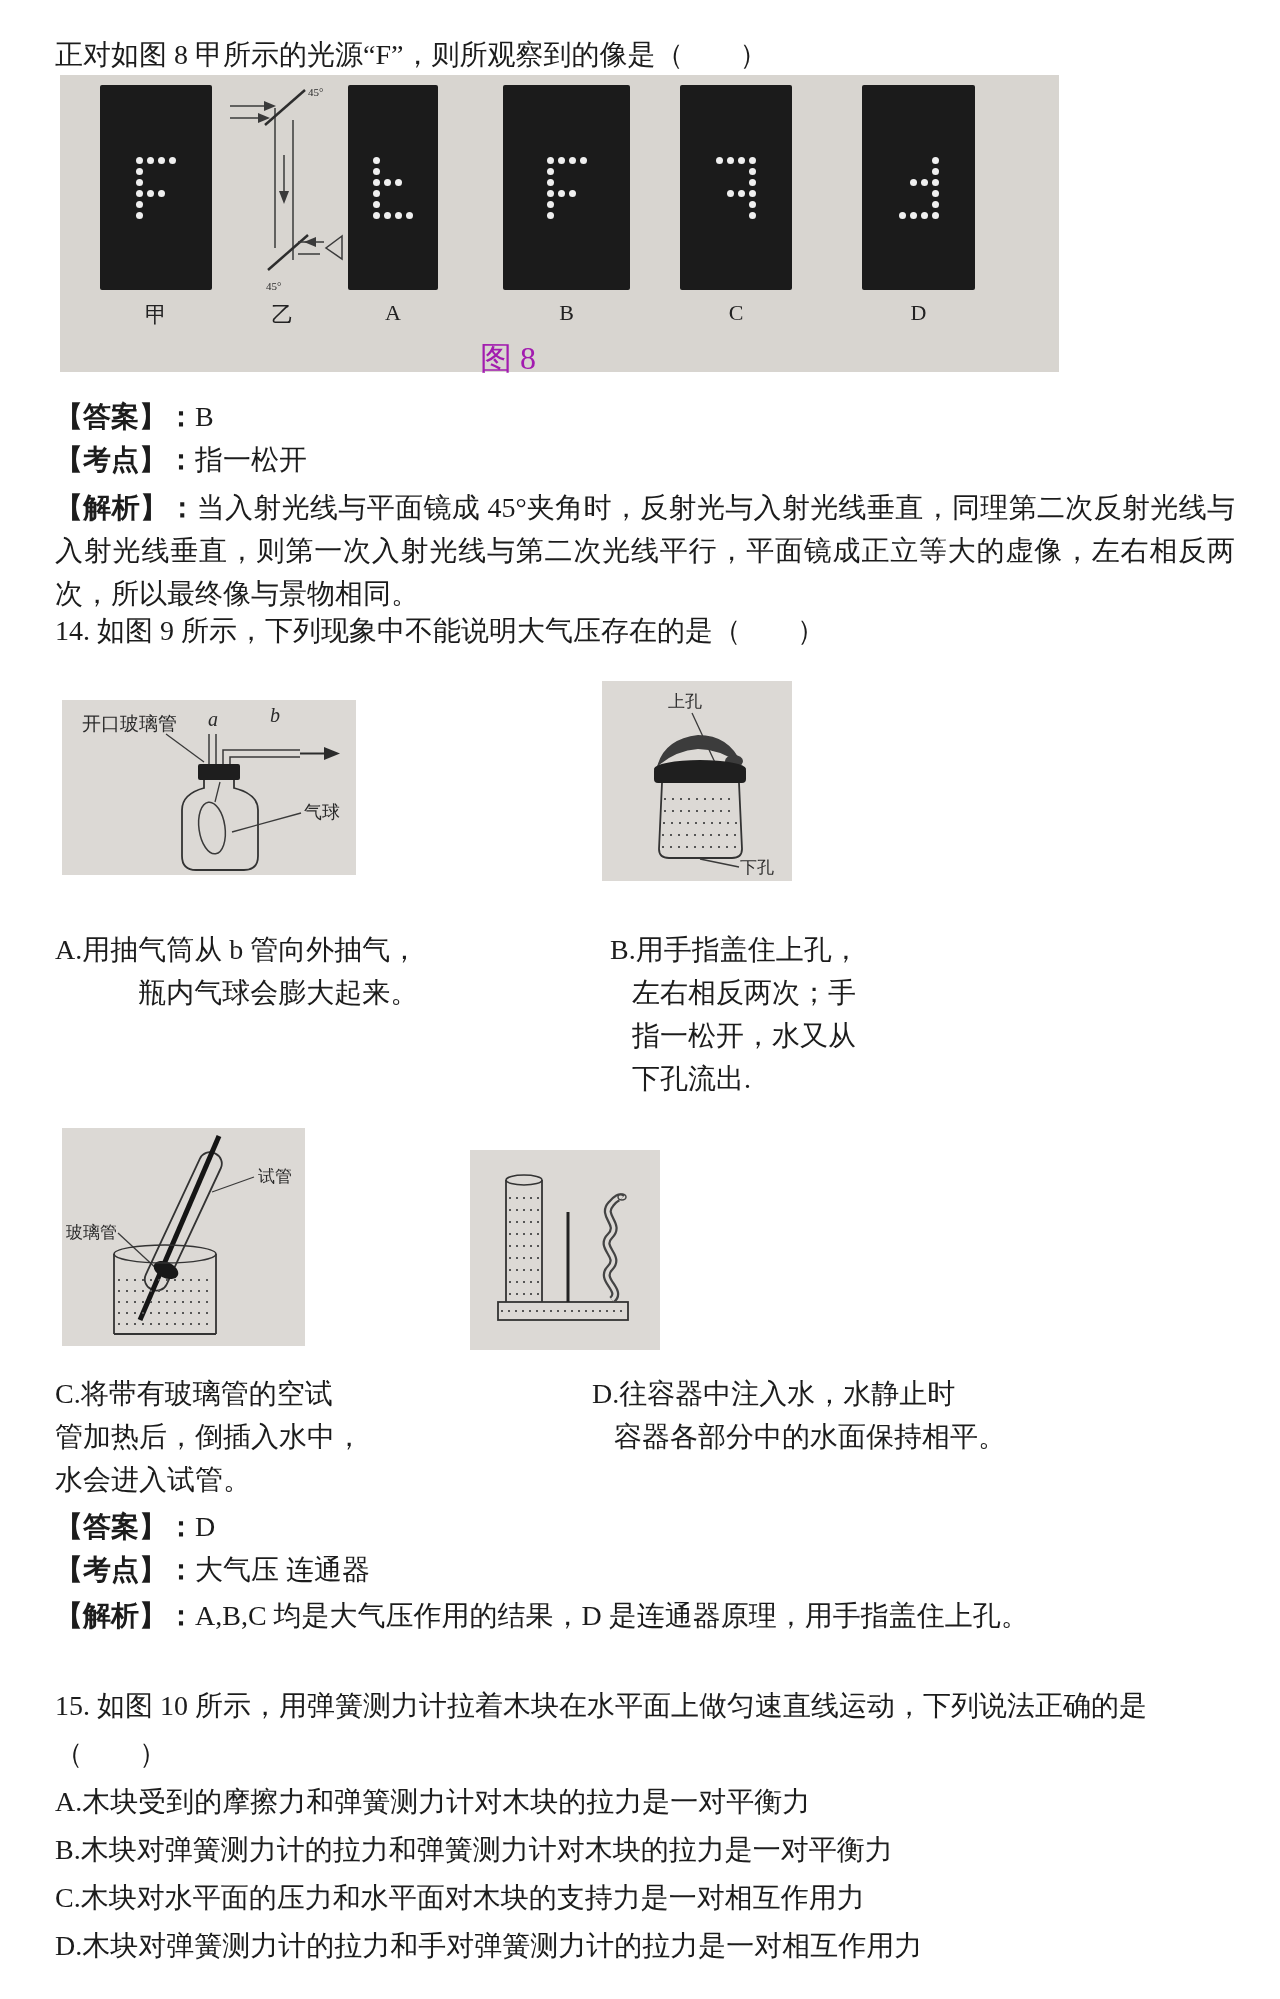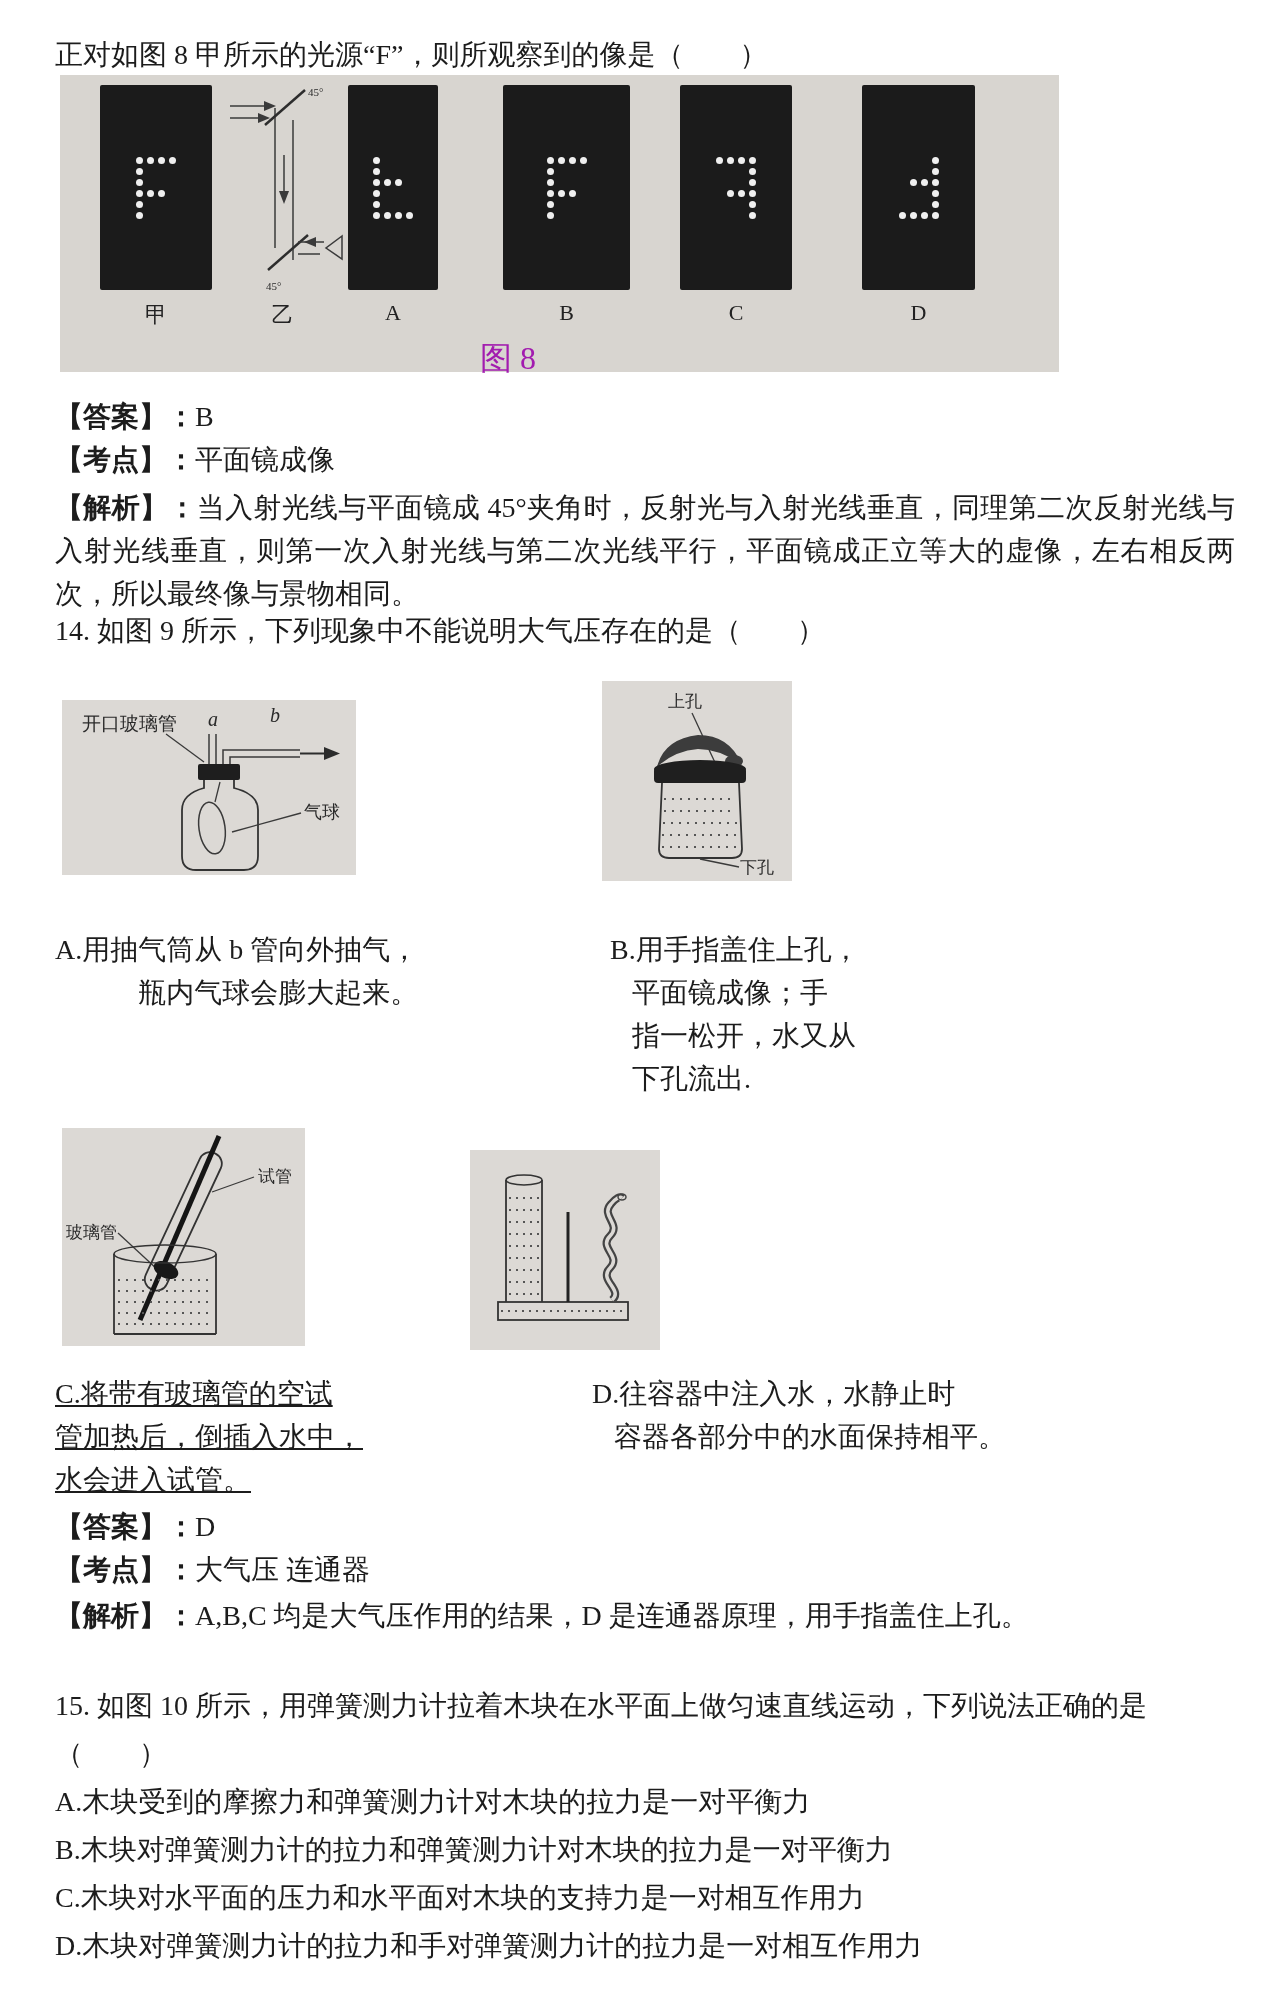--- a/index.html
+++ b/index.html
@@ -94,21 +94,21 @@
     <span class="plabel" style="left:443px;width:127px;">B</span>
     <span class="plabel" style="left:620px;width:112px;">C</span>
     <span class="plabel" style="left:802px;width:113px;">D</span>
     <span class="figcap">图 8</span>
   </div>
 
   <div class="abs kv" style="left:55px;top:398px;">
     <span class="klabel">【答案】：</span><span>B</span>
   </div>
   <div class="abs kv" style="left:55px;top:441px;">
-    <span class="klabel">【考点】：</span><span>平面镜成像</span>
+    <span class="klabel">【考点】：</span><span>指一松开</span>
   </div>
   <div class="abs para" style="left:55px;top:486px;width:1180px;">
     <span class="klabel">【解析】：</span><span>当入射光线与平面镜成 45°夹角时，反射光与入射光线垂直，同理第二次反射光线与入射光线垂直，则第一次入射光线与第二次光线平行，平面镜成正立等大的虚像，左右相反两次，所以最终像与景物相同。</span>
   </div>
 
   <div class="abs qline" style="left:55px;top:612px;">14. 如图 9 所示，下列现象中不能说明大气压存在的是（　　）</div>
 
   <div class="abs figbox" style="left:62px;top:700px;width:294px;height:175px;">
     <svg width="333" height="175" viewBox="0 0 333 175">
       <text x="20" y="30" font-size="19">开口玻璃管</text>
@@ -150,21 +150,21 @@
       <line x1="137" y1="186" x2="98" y2="178" stroke="#3a3a3a" stroke-width="1.3"></line>
     </svg>
   </div>
 
   <div class="abs optcol" style="left:55px;top:928px;text-align:right;">
     <div>A.用抽气筒从 b 管向外抽气，</div>
     <div>瓶内气球会膨大起来。</div>
   </div>
   <div class="abs optcol" style="left:610px;top:928px;">
     <div>B.用手指盖住上孔，</div>
-    <div class="indent">平面镜成像；手</div>
+    <div class="indent">左右相反两次；手</div>
     <div class="indent">指一松开，水又从</div>
     <div class="indent">下孔流出.</div>
   </div>
 
   <div class="abs figbox" style="left:62px;top:1128px;width:243px;height:218px;">
     <svg width="243" height="218" viewBox="0 0 243 218">
       <text x="196" y="54" font-size="17">试管</text>
       <line x1="192" y1="49" x2="150" y2="64" stroke="#3a3a3a" stroke-width="1.3"></line>
       <text x="4" y="110" font-size="17">玻璃管</text>
       <line x1="56" y1="105" x2="96" y2="142" stroke="#3a3a3a" stroke-width="1.3"></line>
@@ -203,21 +203,21 @@
       </g>
       <rect x="28" y="152" width="130" height="18" fill="none" stroke="#333333" stroke-width="1.8"></rect>
       <line x1="31" y1="161" x2="155" y2="161" stroke="#555555" stroke-width="2" stroke-dasharray="2 5"></line>
       <line x1="98" y1="62" x2="98" y2="152" stroke="#222222" stroke-width="3"></line>
       <path d="M142,150 C154,140 128,130 140,118 C152,106 128,98 140,86 C152,74 130,66 141,54 C146,48 150,46 152,48" fill="none" stroke="#444444" stroke-width="8"></path>
       <path d="M142,150 C154,140 128,130 140,118 C152,106 128,98 140,86 C152,74 130,66 141,54 C146,48 150,46 152,48" fill="none" stroke="#dcd9d5" stroke-width="3.5"></path>
       <ellipse cx="152" cy="47" rx="4" ry="3" fill="none" stroke="#444444" stroke-width="1.5"></ellipse>
     </svg>
   </div>
 
-  <div class="abs optcol" style="left:55px;top:1372px;text-decoration:underline;">
+  <div class="abs optcol" style="left:55px;top:1372px;">
     <div>C.将带有玻璃管的空试</div>
     <div>管加热后，倒插入水中，</div>
     <div>水会进入试管。</div>
   </div>
   <div class="abs optcol" style="left:592px;top:1372px;">
     <div>D.往容器中注入水，水静止时</div>
     <div class="indent">容器各部分中的水面保持相平。</div>
   </div>
 
   <div class="abs kv" style="left:55px;top:1508px;">

